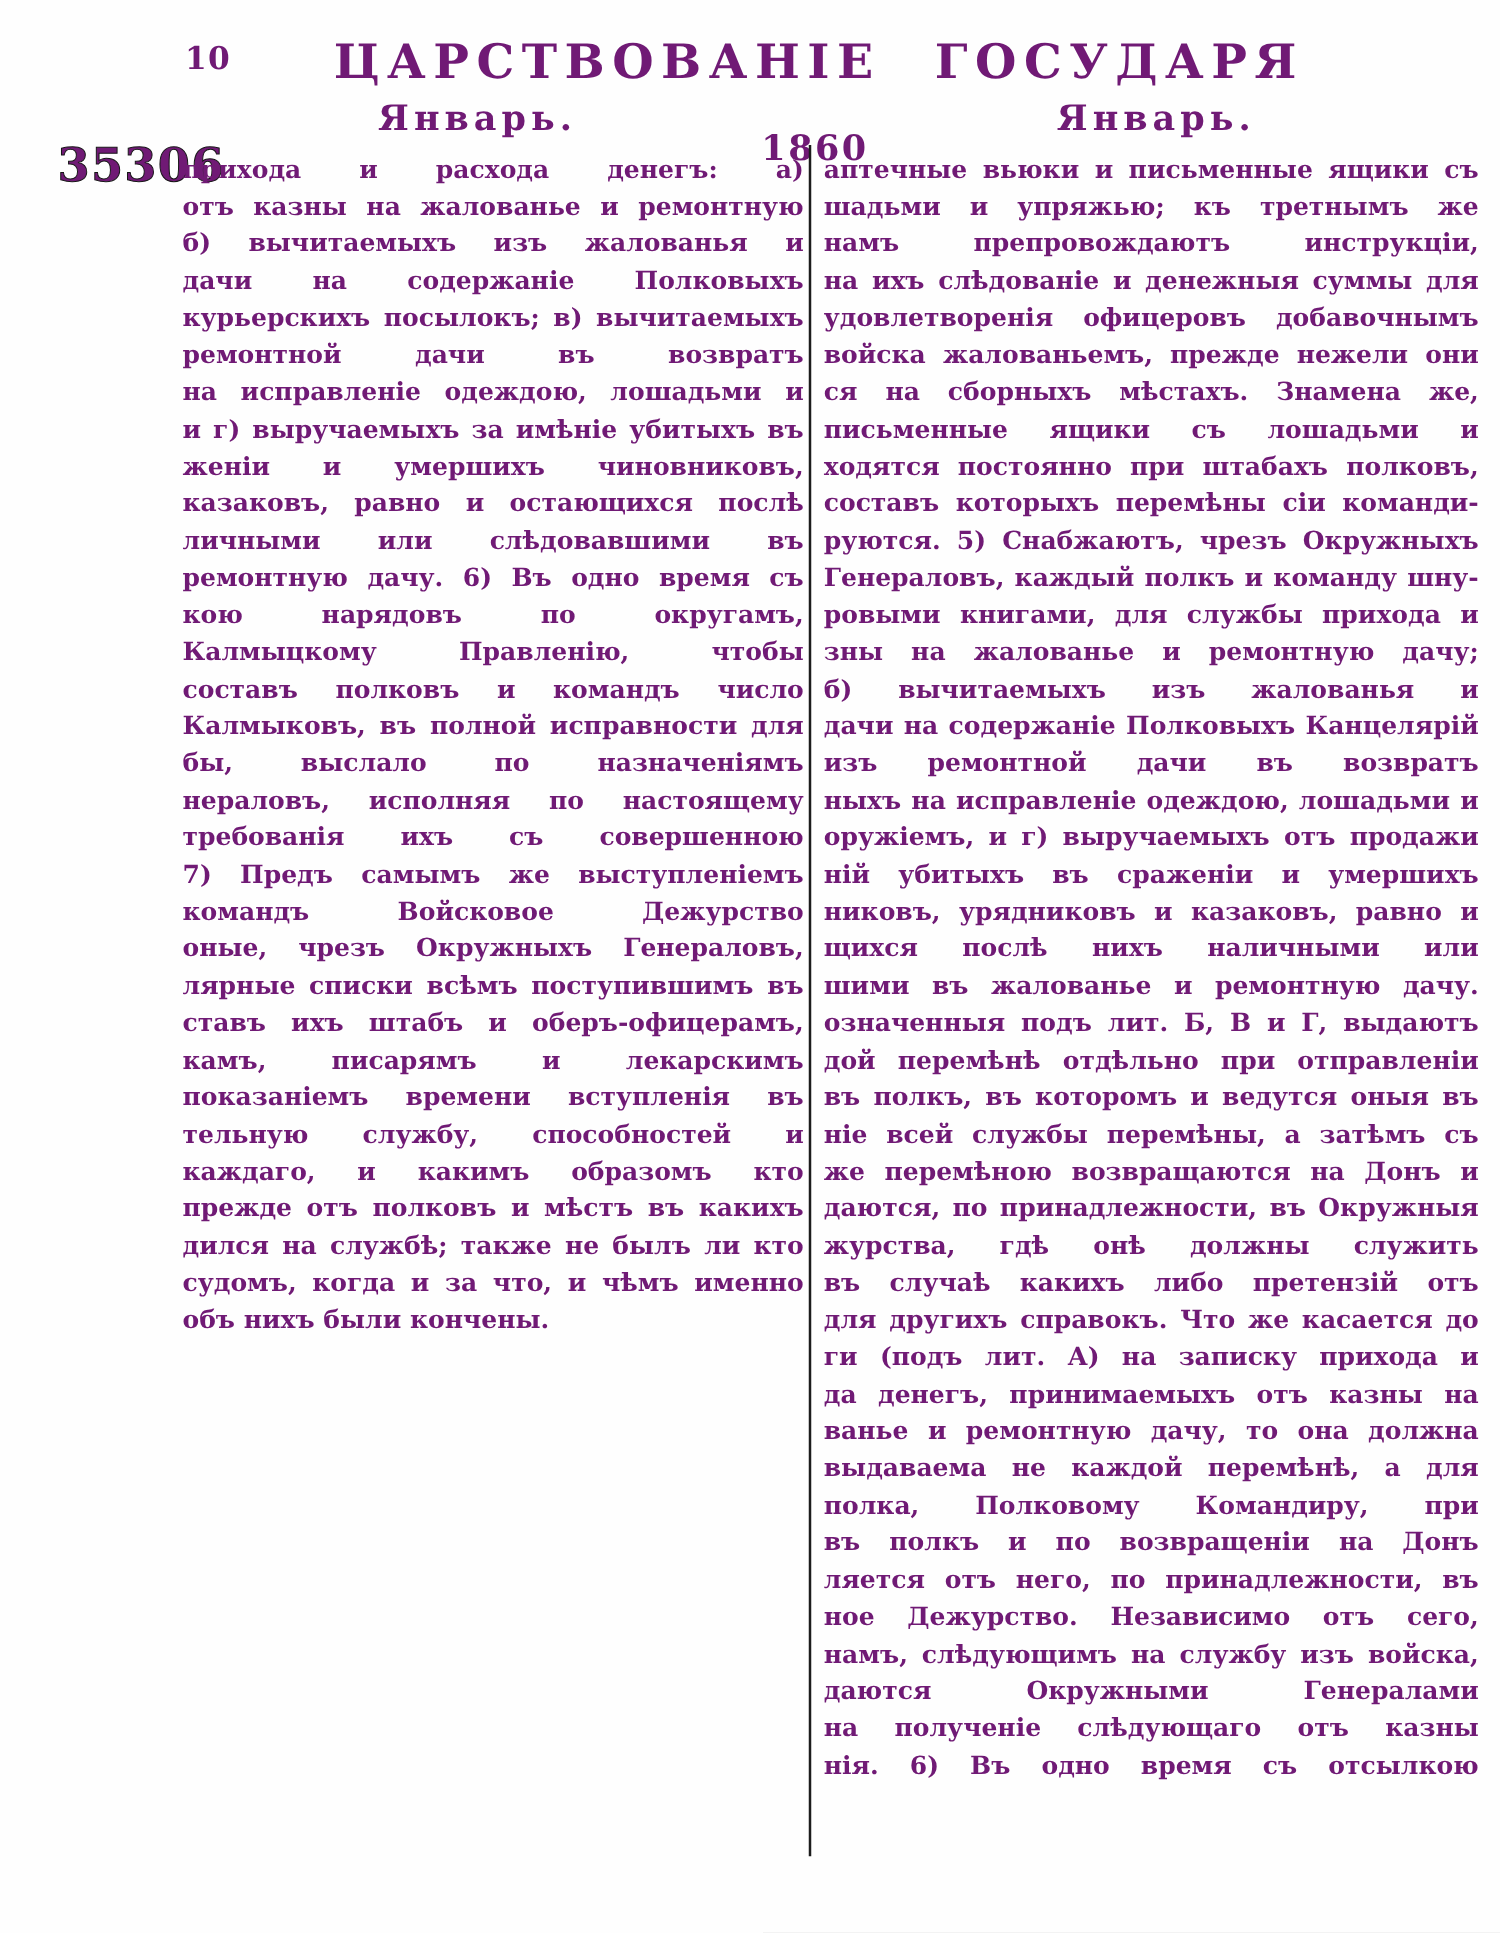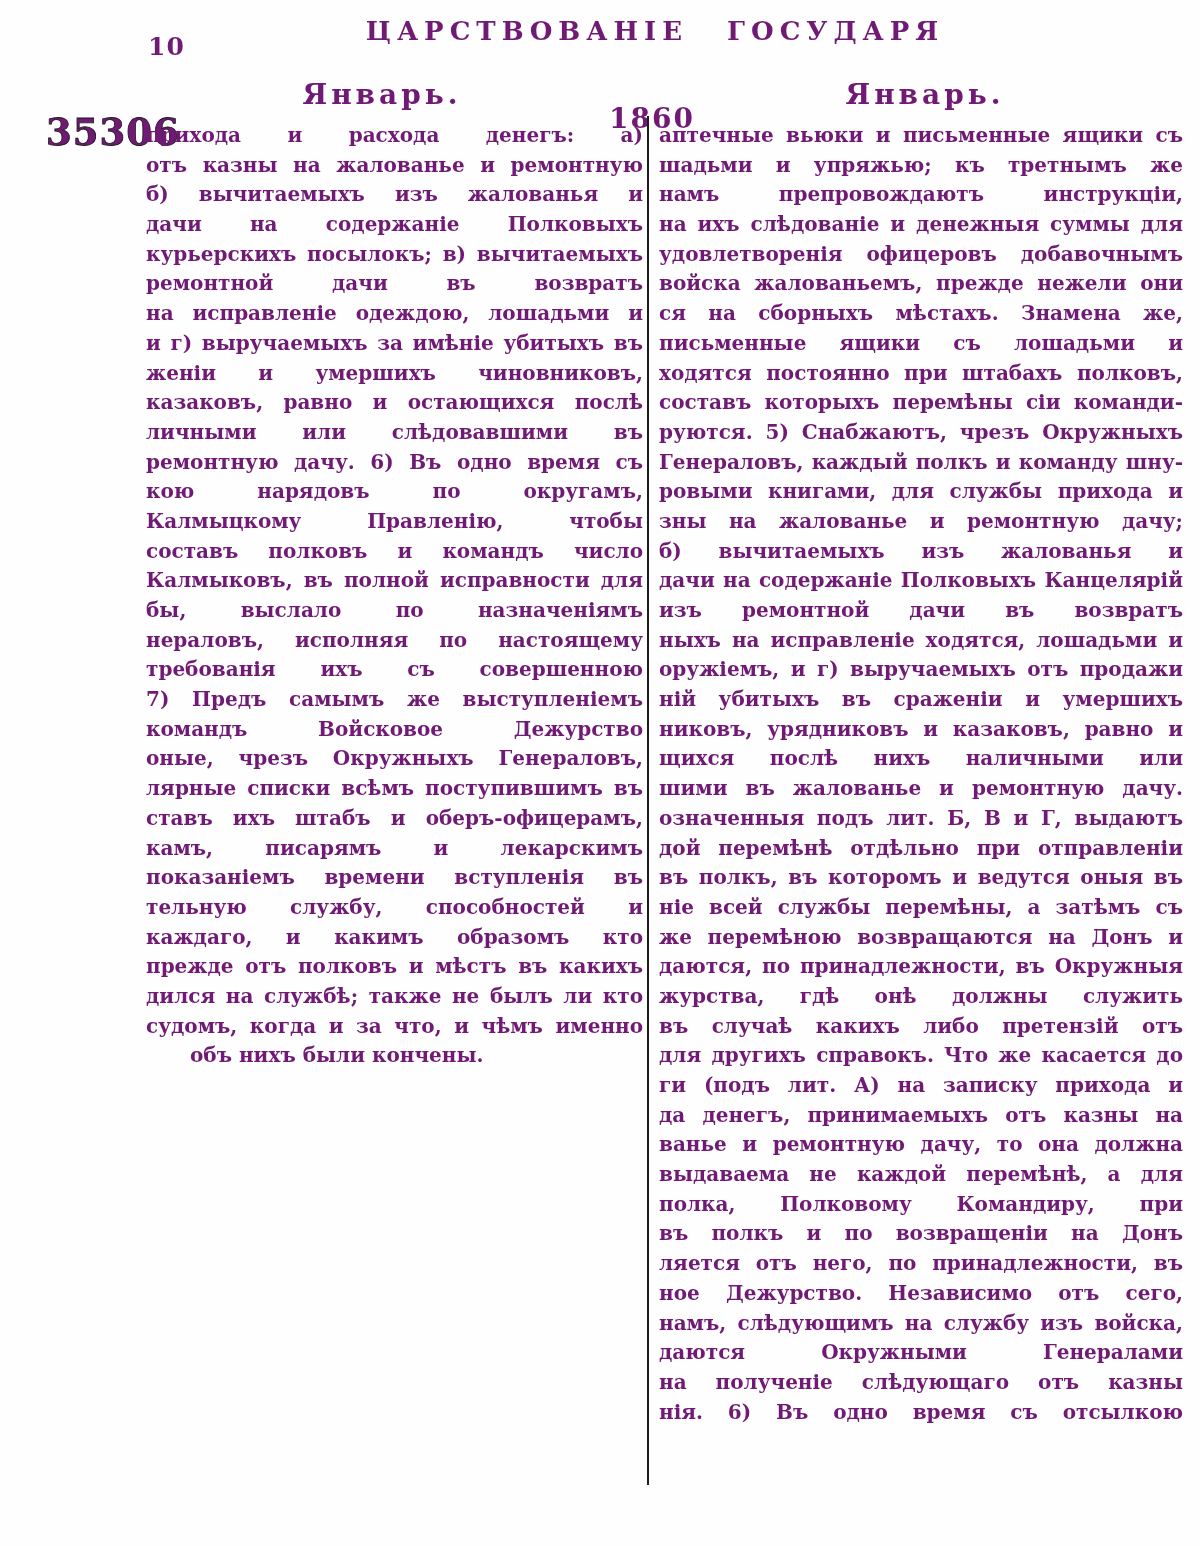--- a/index.html
+++ b/index.html
@@ -15,24 +15,24 @@
     overflow: hidden;
   }
   .page-number {
     position: absolute;
     left: 148px; top: 32px;
     font-size: 25px;
     letter-spacing: 1px;
   }
   .header-title {
     position: absolute;
-    left: 655px; top: 16px;
+    left: 655px; top: 26px;
     transform: translateX(-50%);
     white-space: nowrap;
-    font-size: 26px;
+    font-size: 38px;
     letter-spacing: 6px;
     word-spacing: 24px;
   }
   .sub {
     position: absolute;
     top: 78px;
     transform: translateX(-50%);
     white-space: nowrap;
     font-size: 28px;
   }
@@ -62,21 +62,21 @@
   .col-left  { left: 146px; width: 497px; }
   .col-right { left: 659px; width: 524px; }
   .line {
     height: 29.7px;
     line-height: 29.7px;
     text-align: justify;
     text-align-last: justify;
     overflow: hidden;
     white-space: normal;
   }
-  .line.flush { text-align-last: left; margin-left: 44px; }
+  .line.flush { text-align-last: left; }
 </style>
 </head>
 <body>
 
 <div class="page">
   <div class="page-number">10</div>
   <div class="header-title">ЦАРСТВОВАНІЕ ГОСУДАРЯ</div>
   <div class="sub month sub-left">Январь.</div>
   <div class="sub sub-center">1860</div>
   <div class="sub month sub-right">Январь.</div>
@@ -127,21 +127,21 @@
       <div class="line">письменные ящики съ лошадьми и упряжью на-</div>
       <div class="line">ходятся постоянно при штабахъ полковъ, въ</div>
       <div class="line">составъ которыхъ перемѣны сіи команди-</div>
       <div class="line">руются. 5) Снабжаютъ, чрезъ Окружныхъ</div>
       <div class="line">Генераловъ, каждый полкъ и команду шну-</div>
       <div class="line">ровыми книгами, для службы прихода и</div>
       <div class="line">зны на жалованье и ремонтную дачу;</div>
       <div class="line">б) вычитаемыхъ изъ жалованья и ремонтной</div>
       <div class="line">дачи на содержаніе Полковыхъ Канцелярій</div>
       <div class="line">изъ ремонтной дачи въ возвратъ употреблен-</div>
-      <div class="line">ныхъ на исправленіе ходятся, лошадьми и</div>
+      <div class="line">ныхъ на исправленіе одеждою, лошадьми и</div>
       <div class="line">оружіемъ, и г) выручаемыхъ отъ продажи имѣ-</div>
       <div class="line">ній убитыхъ въ сраженіи и умершихъ чинов-</div>
       <div class="line">никовъ, урядниковъ и казаковъ, равно и остаю-</div>
       <div class="line">щихся послѣ нихъ наличными или слѣдовав-</div>
       <div class="line">шими въ жалованье и ремонтную дачу. Книги,</div>
       <div class="line">означенныя подъ лит. Б, В и Г, выдаютъ каж-</div>
       <div class="line">дой перемѣнѣ отдѣльно при отправленіи оной</div>
       <div class="line">въ полкъ, въ которомъ и ведутся оныя въ тече-</div>
       <div class="line">ніе всей службы перемѣны, а затѣмъ съ тою</div>
       <div class="line">же перемѣною возвращаются на Донъ и пере-</div>

